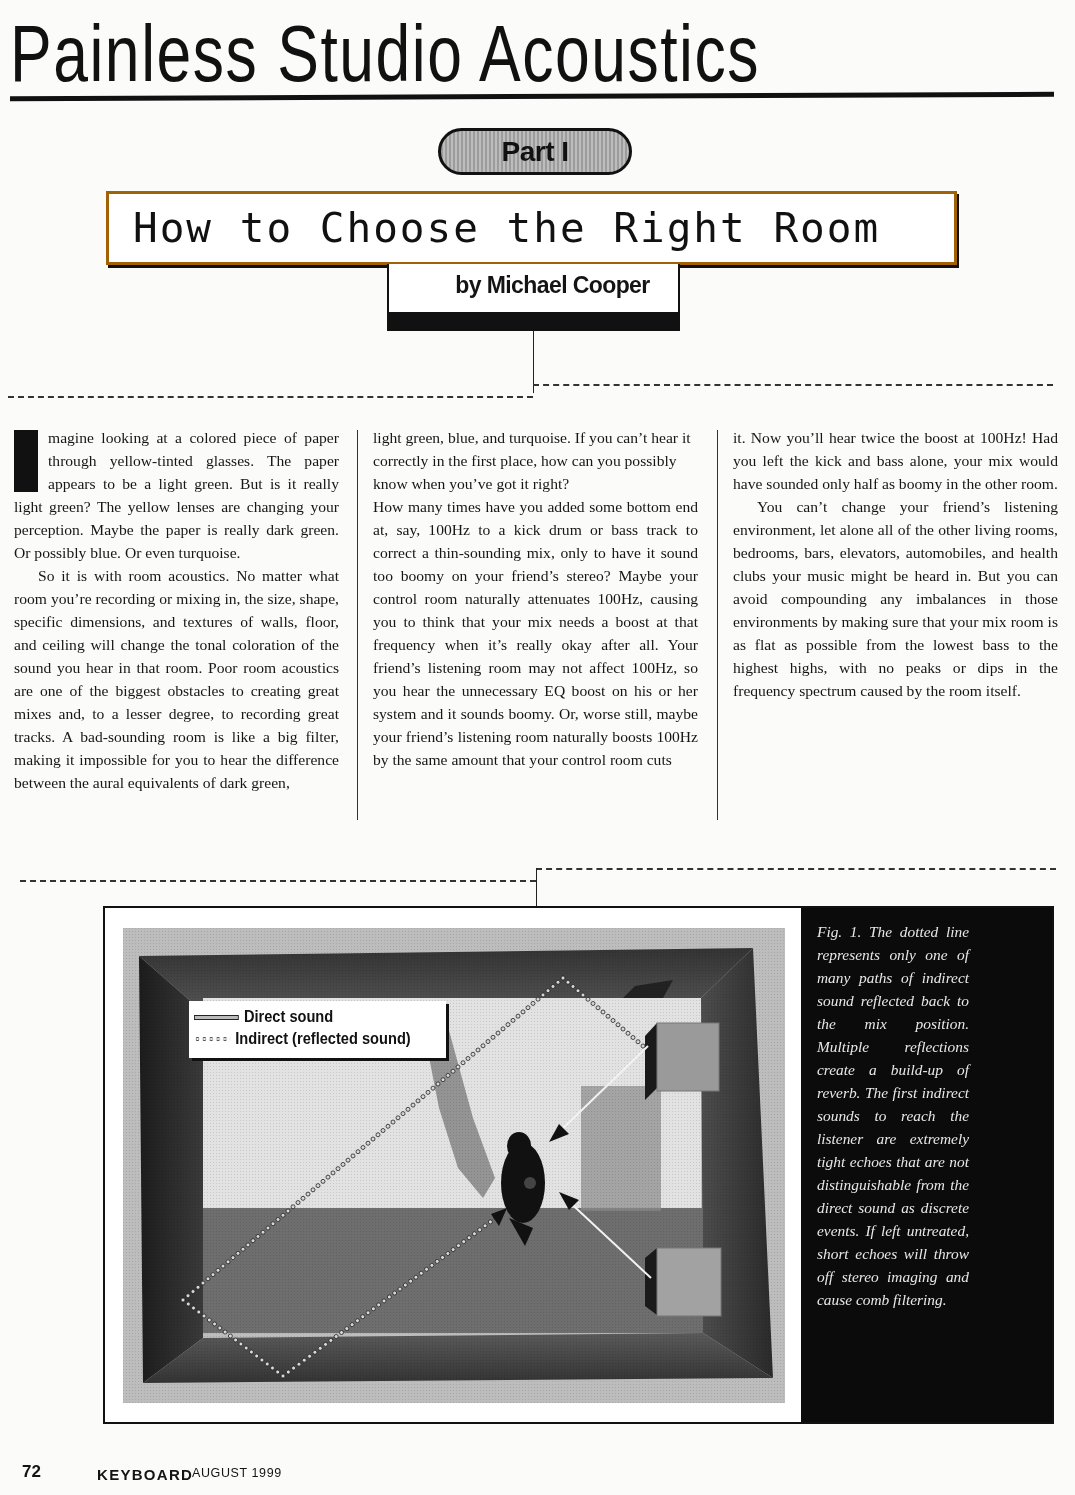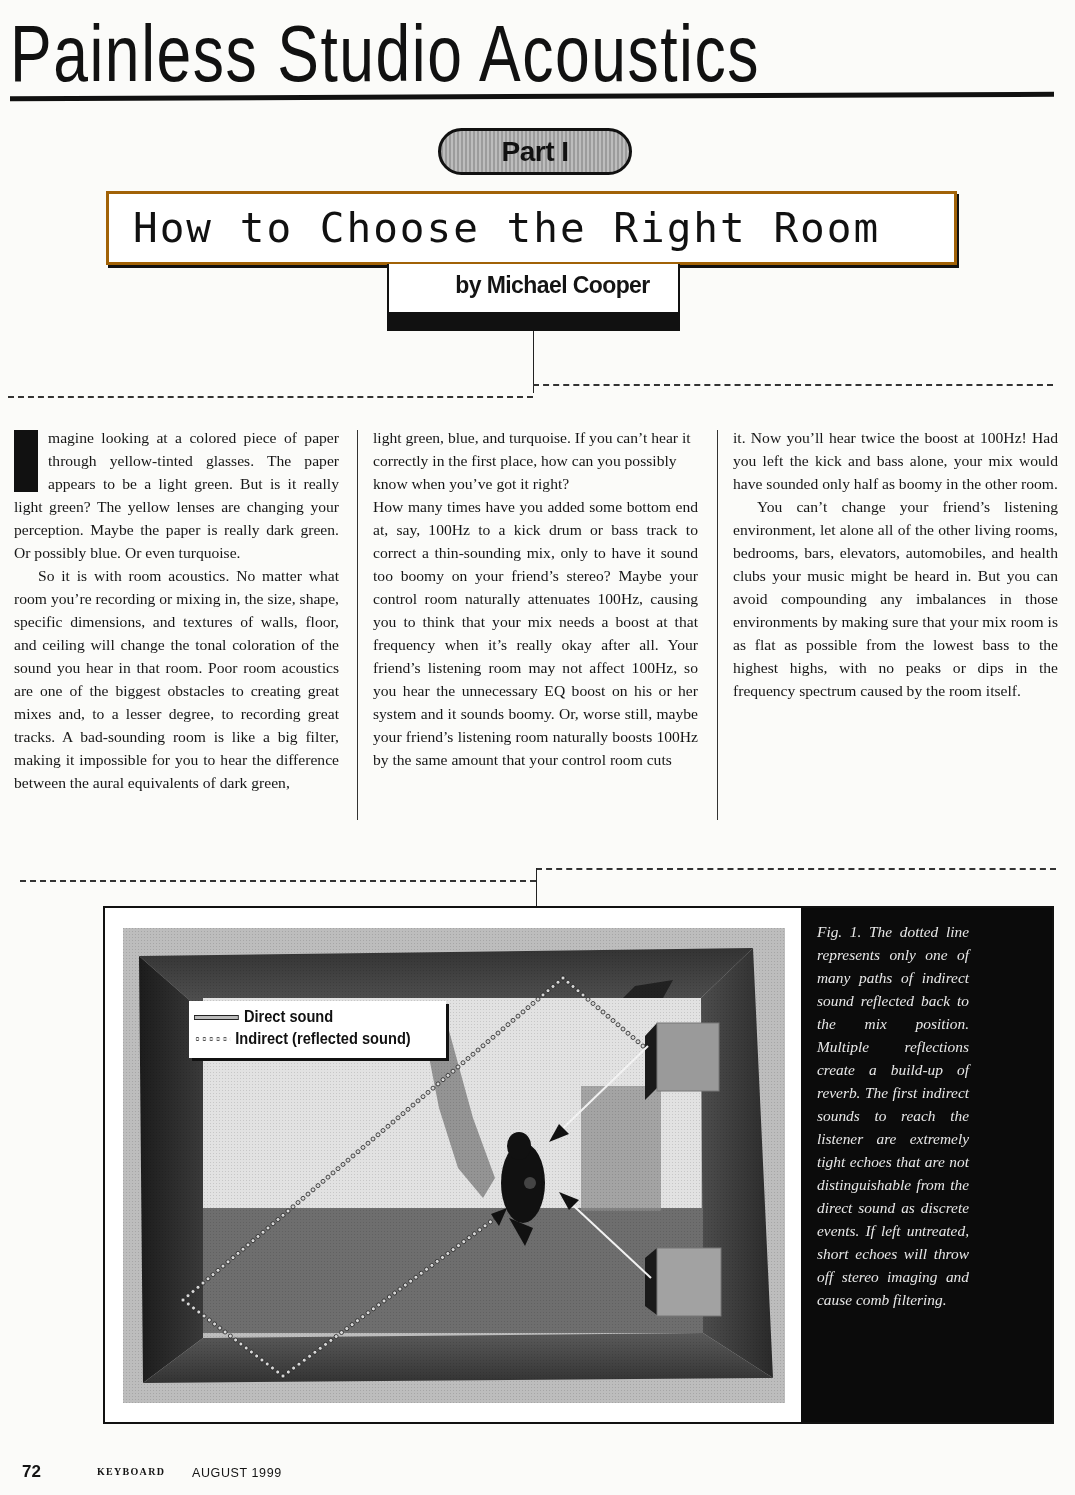--- a/index.html
+++ b/index.html
@@ -88,21 +88,21 @@
     font-family: "Liberation Sans", sans-serif; font-weight: 700; font-size: 17px; line-height: 22px; color: #111;
     padding: 5px 0 16px 5px;
     margin-top: 8px;
   }
   .legend-row { display: flex; align-items: center; white-space: nowrap; transform: scaleX(0.86); transform-origin: left center; }
   .legend-swatch-solid { width: 52px; height: 5px; border: 1px solid #222; background: #bbb; margin-right: 6px; }
   .legend-swatch-dots { width: 58px; height: 6px; margin-right: 6px;
     background: radial-gradient(circle, #fff 1px, #222 1.6px, transparent 2.4px) 0 0 / 8px 6px repeat-x; }
 
   .footer-page { position: absolute; left: 22px; top: 1462px; font-family: "Liberation Sans", sans-serif; font-weight: 700; font-size: 17px; }
-  .footer-mag { position: absolute; left: 97px; top: 1466px; font-family: Liberation Serif, serif; font-weight: 700; font-size: 10px; letter-spacing: 1.3px; text-align: right; }
+  .footer-mag { position: absolute; left: 97px; top: 1466px; font-family: Liberation Sans, sans-serif; font-weight: 700; font-size: 15px; letter-spacing: 1.3px; text-align: right; }
   .footer-date { position: absolute; left: 192px; top: 1466px; font-family: "Liberation Sans", sans-serif; font-size: 12.5px; letter-spacing: 0.6px; }
 </style>
 </head>
 <body>
 
 <div class="main-title">Painless Studio Acoustics</div>
 <div class="title-underline"></div>
 
 <div class="part-pill">
   <span>Part I</span>

